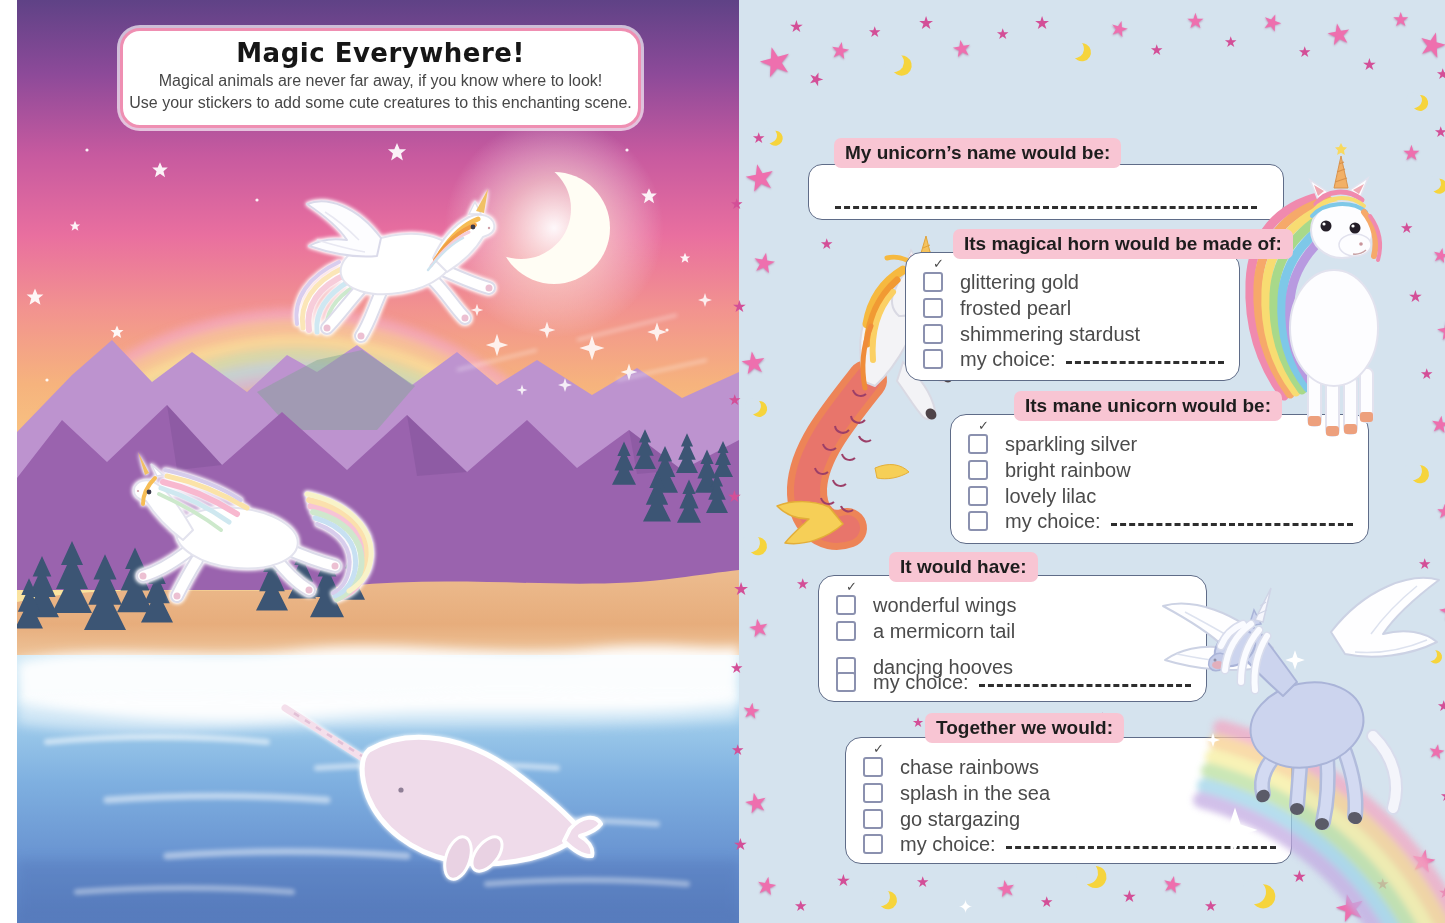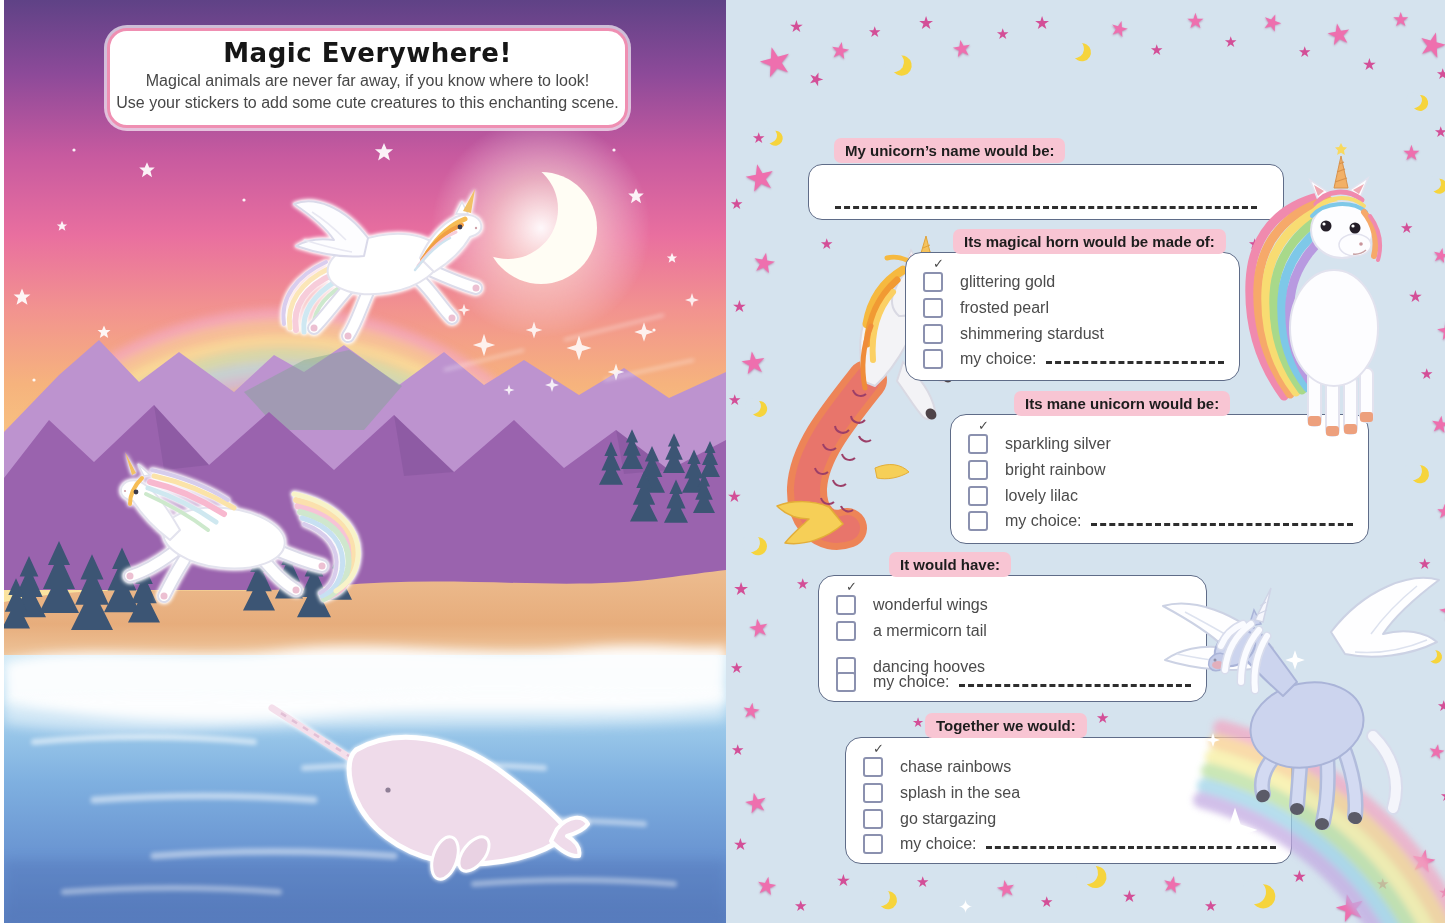--- a/index.html
+++ b/index.html
@@ -3,46 +3,46 @@
 <meta charset="utf-8">
 <style>
   :root{
     --pageblue:#d5e3ee; --labelpink:#f8c5d3; --boxborder:#5f6c88; --cbborder:#8b91af;
     --starpink:#ee6fae; --moon:#f6d43c;
   }
   html,body{margin:0;padding:0;background:#ffffff;}
   .stage{position:relative;width:1445px;height:923px;overflow:hidden;background:#fff;
          font-family:"Liberation Sans",sans-serif;}
   .page{position:absolute;top:0;height:923px;}
-  #pageL{left:4px;width:819px;}
+  #pageL{left:17px;width:819px;}
   #pageR{left:722px;width:723px;background:var(--pageblue);overflow:hidden;}
 
   
   .titlebox{position:absolute;left:103px;top:28px;width:515px;height:94px;background:#fff;
             border:3px solid #ef8fb2;border-radius:20px;text-align:center;z-index:10;
             box-shadow:0 0 0 3px rgba(255,255,255,.65);}
   .titlebox h1{margin:7px 0 2px;font-family:"DejaVu Sans",sans-serif;font-weight:bold;
                font-size:26px;color:#161616;letter-spacing:.5px;}
   .titlebox p{margin:1px 0;font-size:16px;color:#474747;line-height:21px;}
 
   
   .rtitle{position:absolute;left:0;top:52px;width:723px;text-align:center;z-index:7;
           font-family:"DejaVu Sans",sans-serif;font-weight:bold;font-size:25px;color:#121212;
           letter-spacing:.5px;}
   .rintro{position:absolute;left:60px;top:87px;width:603px;text-align:center;font-size:15.5px;
           line-height:22px;color:#3f3f3f;z-index:7;}
 
   .plabel{position:absolute;background:var(--labelpink);color:#1d1d1d;font-weight:bold;
-          font-size:15px;padding:4px 11px;border-radius:7px;z-index:7;white-space:nowrap;}
+          font-size:19px;padding:4px 11px;border-radius:7px;z-index:7;white-space:nowrap;}
   .obox{position:absolute;background:#fff;border:1.6px solid var(--boxborder);
         border-radius:16px;z-index:5;}
   .orow{position:absolute;left:17px;right:15px;display:flex;align-items:center;height:22px;}
   .cb{width:20px;height:20px;border:2px solid var(--cbborder);border-radius:3px;background:#fff;
       flex:0 0 auto;box-sizing:border-box;}
-  .olabel{margin-left:17px;font-size:16px;color:#4b4b4b;white-space:nowrap;}
+  .olabel{margin-left:17px;font-size:20px;color:#4b4b4b;white-space:nowrap;}
   .wline{flex:1;height:0;border-top:3px dashed #2e2e2e;margin-left:10px;transform:translateY(3px);}
   .tick{position:absolute;left:27px;top:3px;font-size:13px;color:#4a4a4a;}
 
   .namebox{position:absolute;left:86px;top:164px;width:474px;height:54px;background:#fff;
            border:1.6px solid var(--boxborder);border-radius:14px;z-index:5;}
   .nameline{position:absolute;left:26px;right:26px;bottom:10px;border-top:3px dashed #2e2e2e;}
 
   .illus{position:absolute;z-index:4;}
   .illus.front{z-index:6;}
   .scat{position:absolute;z-index:2;line-height:1;user-select:none;}

